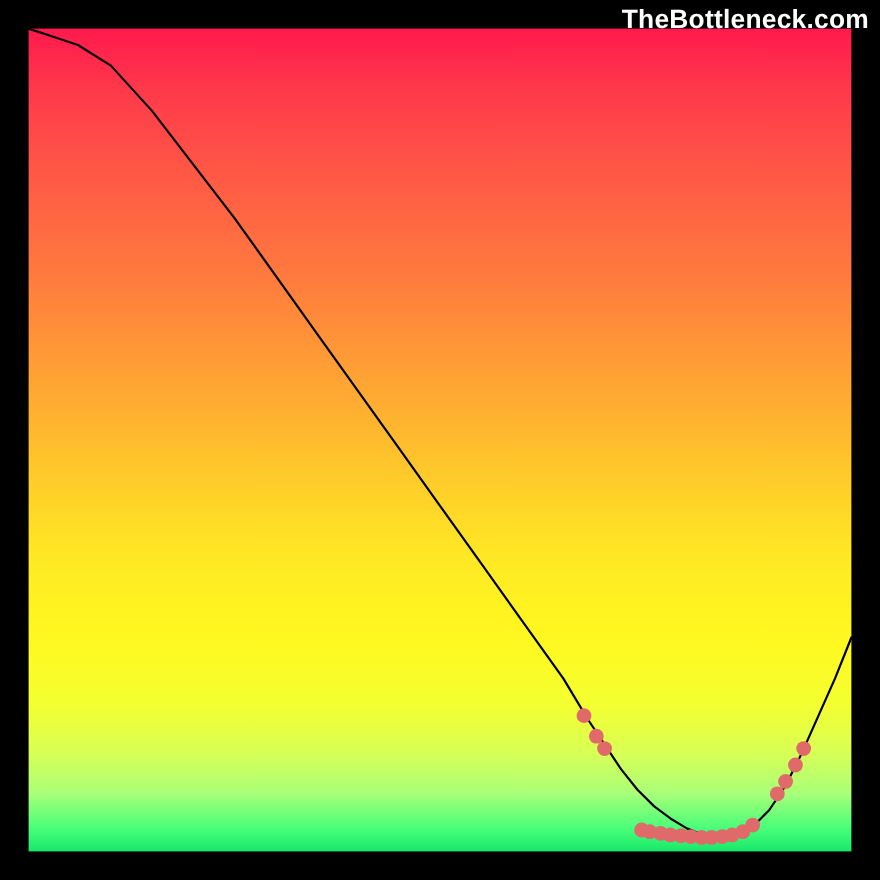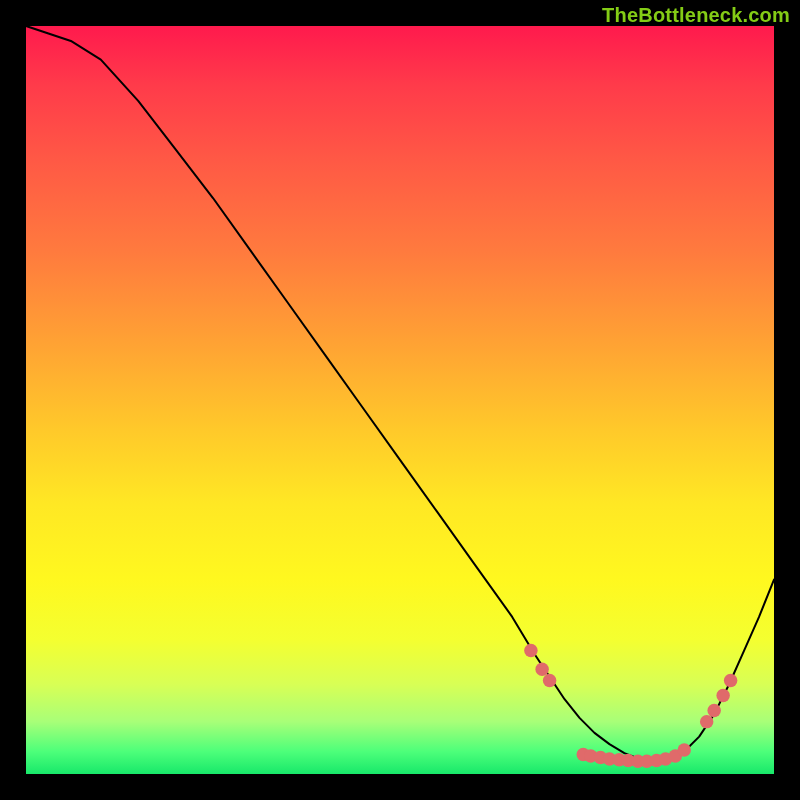--- a/index.html
+++ b/index.html
@@ -14,22 +14,22 @@
   .frame {
     position: relative;
     width: 800px;
     height: 800px;
     background: #000;
   }
   .watermark {
     position: absolute;
     top: 4px;
     right: 10px;
-    color: #84cc16;
-    font-size: 20px;
+    color: #ffffff;
+    font-size: 24px;
     font-weight: 600;
     letter-spacing: 0.2px;
     z-index: 5;
   }
   .plot-area {
     position: absolute;
     left: 26px;
     top: 26px;
     width: 748px;
     height: 748px;

